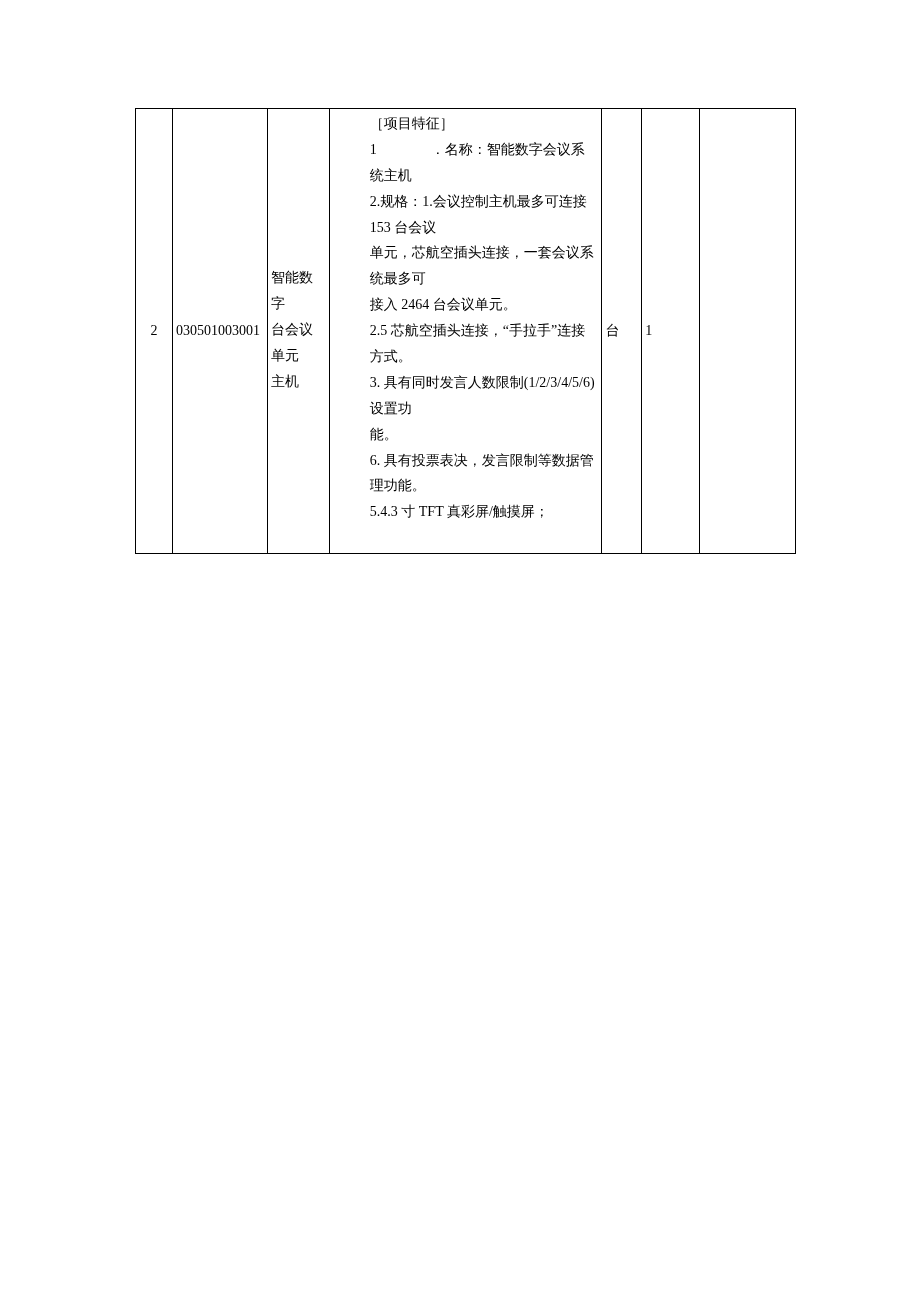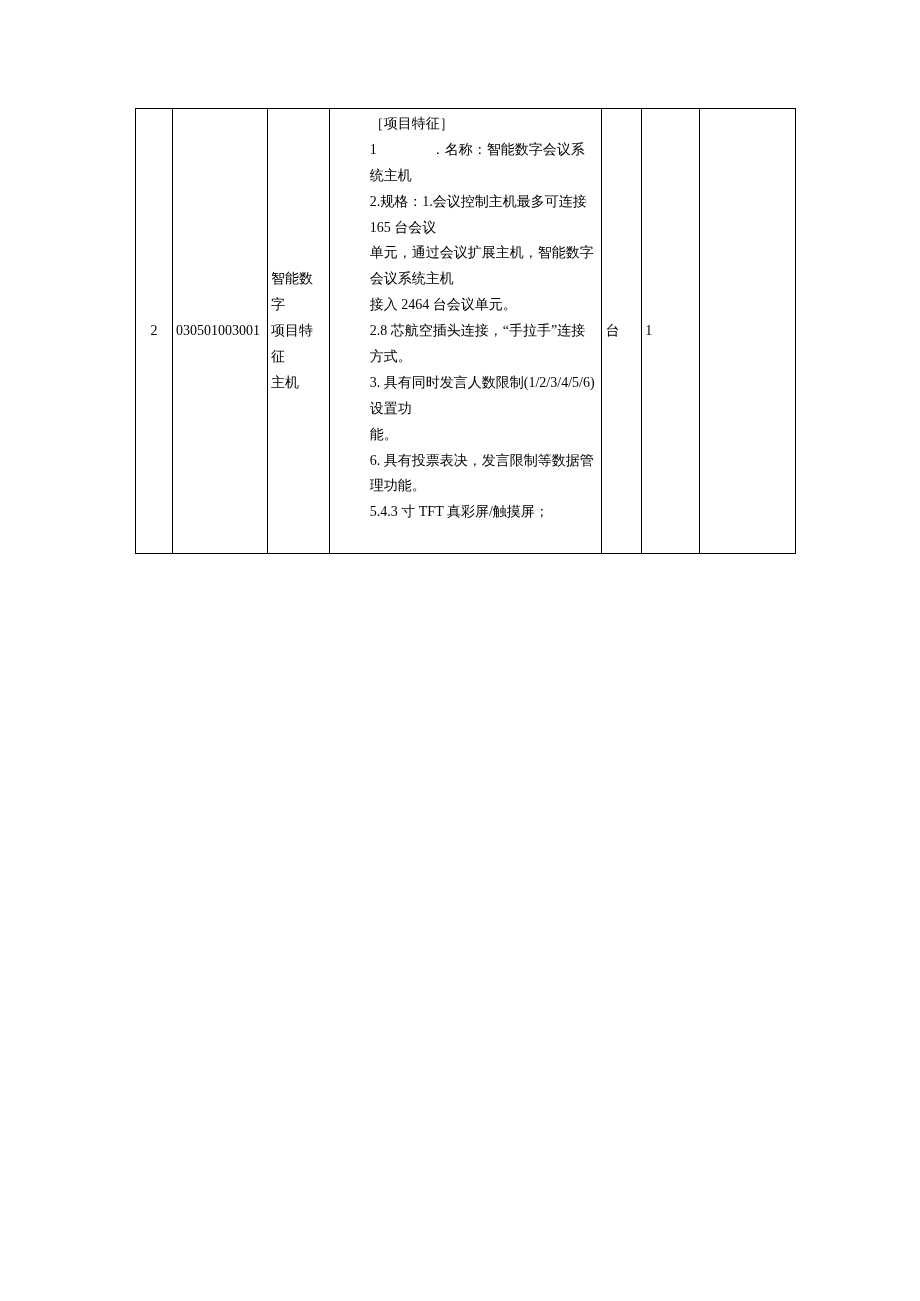--- a/index.html
+++ b/index.html
@@ -30,20 +30,21 @@
     .col-seq {
       width: 37px;
       text-align: center;
     }
     .col-code {
       width: 95px;
       margin-top: 44px;
     }
     .col-name {
       width: 62px;
+      font-family: Liberation Mono, monospace;
     }
     .col-desc {
       width: 273px;
       vertical-align: top;
       padding-left: 40px;
     }
     .col-unit {
       width: 40px;
     }
     .col-qty {
@@ -62,30 +63,30 @@
 </head>
 <body>
 
 <table>
   <tbody>
       <tr>
     <td class="col-seq">2</td>
     <td class="col-code">030501003001</td>
     <td class="col-name">
       <span class="desc-line">智能数字</span>
-      <span class="desc-line">项目特征</span>
+      <span class="desc-line">台会议单元</span>
       <span class="desc-line">主机</span>
     </td>
     <td class="col-desc">
       <span class="desc-line">［项目特征］</span>
       <span class="desc-line"><span>1</span><span class="indent-name">．名称：智能数字会议系统主机</span></span>
-      <span class="desc-line">2.规格：1.会议控制主机最多可连接 165 台会议</span>
-      <span class="desc-line">单元，通过会议扩展主机，智能数字会议系统主机</span>
+      <span class="desc-line">2.规格：1.会议控制主机最多可连接 153 台会议</span>
+      <span class="desc-line">单元，芯航空插头连接，一套会议系统最多可</span>
       <span class="desc-line">接入 2464 台会议单元。</span>
-      <span class="desc-line">2.8 芯航空插头连接，“手拉手”连接方式。</span>
+      <span class="desc-line">2.5 芯航空插头连接，“手拉手”连接方式。</span>
       <span class="desc-line">3. 具有同时发言人数限制(1/2/3/4/5/6)设置功</span>
       <span class="desc-line">能。</span>
       <span class="desc-line">6. 具有投票表决，发言限制等数据管理功能。</span>
       <span class="desc-line">5.4.3 寸 TFT 真彩屏/触摸屏；</span>
       <span class="desc-line">&nbsp;</span>
     </td>
     <td class="col-unit">台</td>
     <td class="col-qty">1</td>
     <td class="col-empty"></td>
   </tr>

